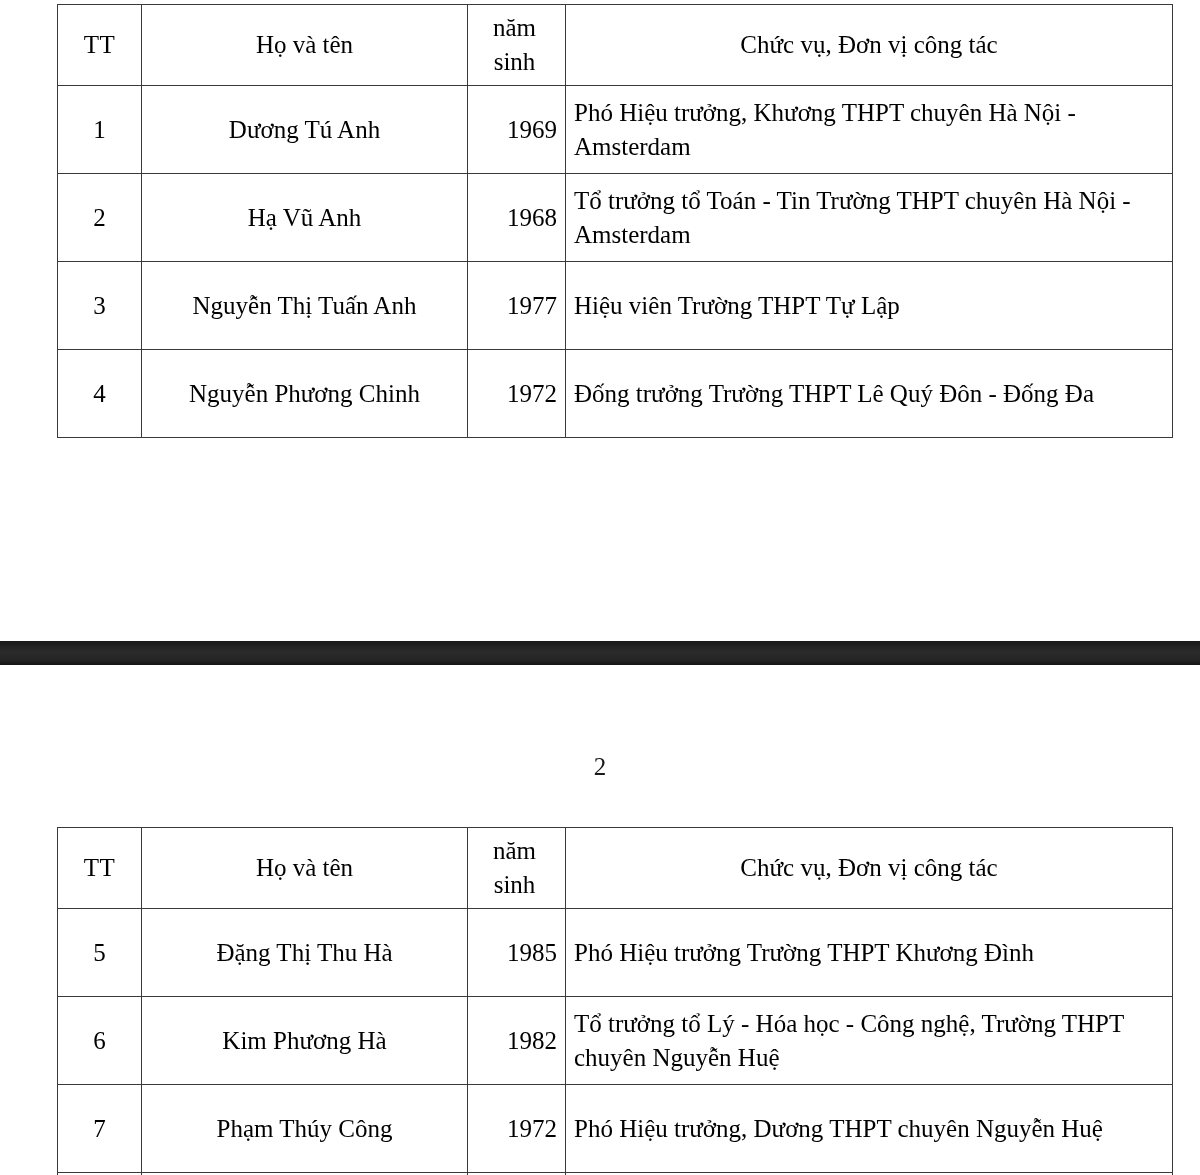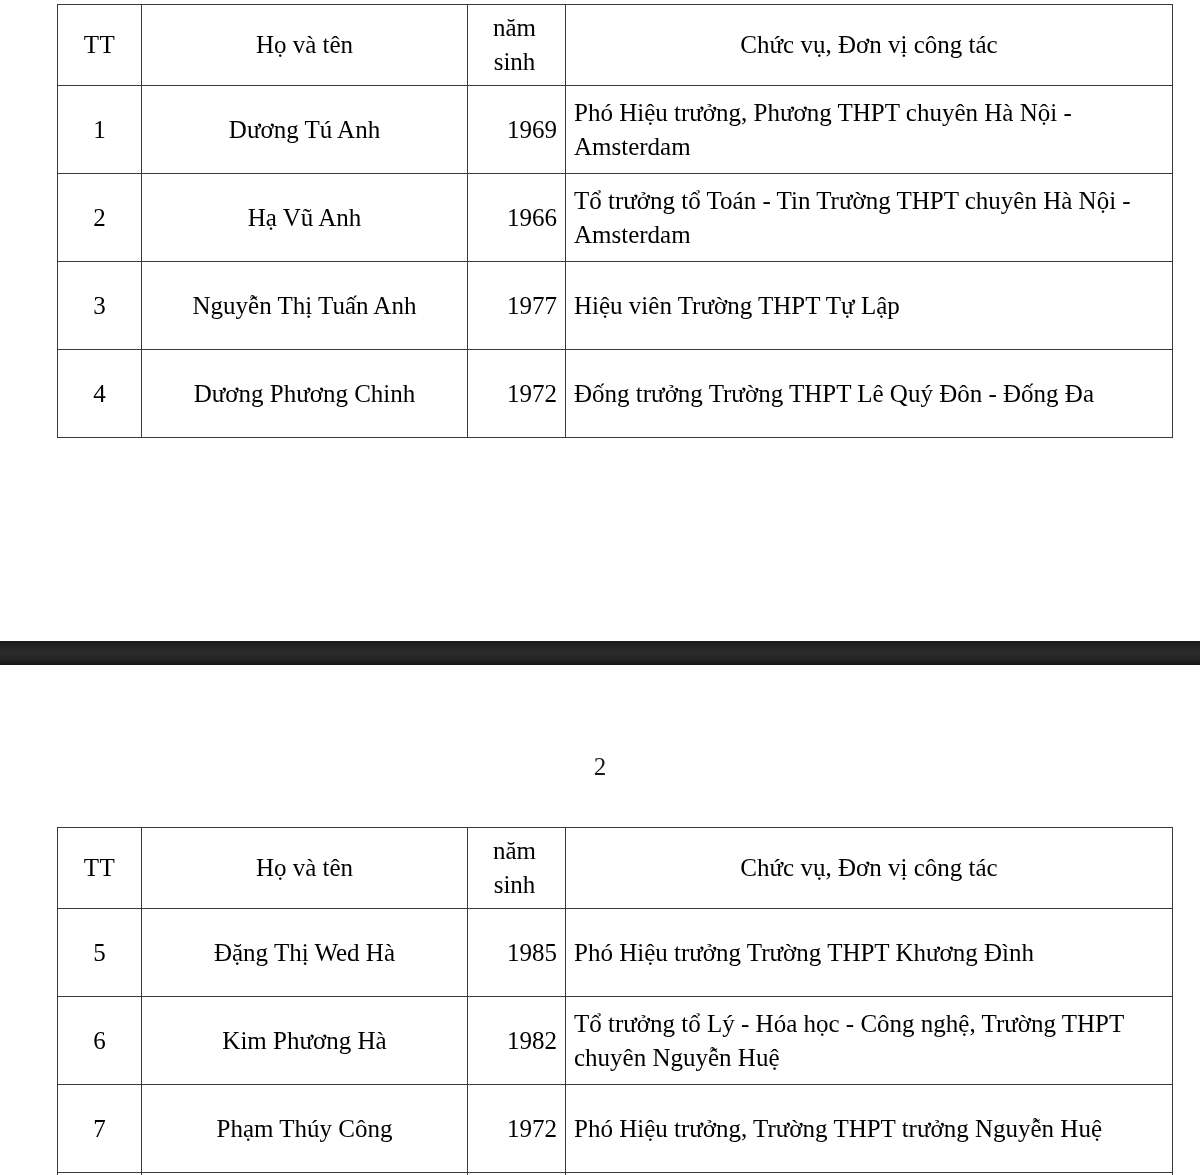--- a/index.html
+++ b/index.html
@@ -110,37 +110,37 @@
           <span>sinh</span>
         </th>
         <th class="h-pos">Chức vụ, Đơn vị công tác</th>
       </tr>
     </thead>
     <tbody>
       <tr>
         <td class="cell-tt">1</td>
         <td class="cell-name">Dương Tú Anh</td>
         <td class="cell-year">1969</td>
-        <td class="cell-pos">Phó Hiệu trưởng, Phương THPT chuyên Hà Nội - Amsterdam</td>
+        <td class="cell-pos">Phó Hiệu trưởng, Khương THPT chuyên Hà Nội - Amsterdam</td>
       </tr>
       <tr>
         <td class="cell-tt">2</td>
         <td class="cell-name">Hạ Vũ Anh</td>
-        <td class="cell-year">1966</td>
+        <td class="cell-year">1968</td>
         <td class="cell-pos">Tổ trưởng tổ Toán - Tin Trường THPT chuyên Hà Nội - Amsterdam</td>
       </tr>
       <tr>
         <td class="cell-tt">3</td>
         <td class="cell-name">Nguyễn Thị Tuấn Anh</td>
         <td class="cell-year">1977</td>
         <td class="cell-pos">Hiệu viên Trường THPT Tự Lập</td>
       </tr>
       <tr>
         <td class="cell-tt">4</td>
-        <td class="cell-name">Dương Phương Chinh</td>
+        <td class="cell-name">Nguyễn Phương Chinh</td>
         <td class="cell-year">1972</td>
         <td class="cell-pos">Đống trưởng Trường THPT Lê Quý Đôn - Đống Đa</td>
       </tr>
     </tbody>
   </table>
 
 </div>
 
 <div class="page-break-bar"></div>
 
@@ -162,35 +162,35 @@
         <th class="h-year">
           <span>năm</span><br>
           <span>sinh</span>
         </th>
         <th class="h-pos">Chức vụ, Đơn vị công tác</th>
       </tr>
     </thead>
     <tbody>
       <tr>
         <td class="cell-tt">5</td>
-        <td class="cell-name">Đặng Thị Wed Hà</td>
+        <td class="cell-name">Đặng Thị Thu Hà</td>
         <td class="cell-year">1985</td>
         <td class="cell-pos">Phó Hiệu trưởng Trường THPT Khương Đình</td>
       </tr>
       <tr>
         <td class="cell-tt">6</td>
         <td class="cell-name">Kim Phương Hà</td>
         <td class="cell-year">1982</td>
         <td class="cell-pos">Tổ trưởng tổ Lý - Hóa học - Công nghệ, Trường THPT chuyên Nguyễn Huệ</td>
       </tr>
       <tr>
         <td class="cell-tt">7</td>
         <td class="cell-name">Phạm Thúy Công</td>
         <td class="cell-year">1972</td>
-        <td class="cell-pos">Phó Hiệu trưởng, Trường THPT trưởng Nguyễn Huệ</td>
+        <td class="cell-pos">Phó Hiệu trưởng, Dương THPT chuyên Nguyễn Huệ</td>
       </tr>
       <tr class="row-partial">
         <td class="cell-tt"></td>
         <td class="cell-name"></td>
         <td class="cell-year"></td>
         <td class="cell-pos"></td>
       </tr>
     </tbody>
   </table>
 

